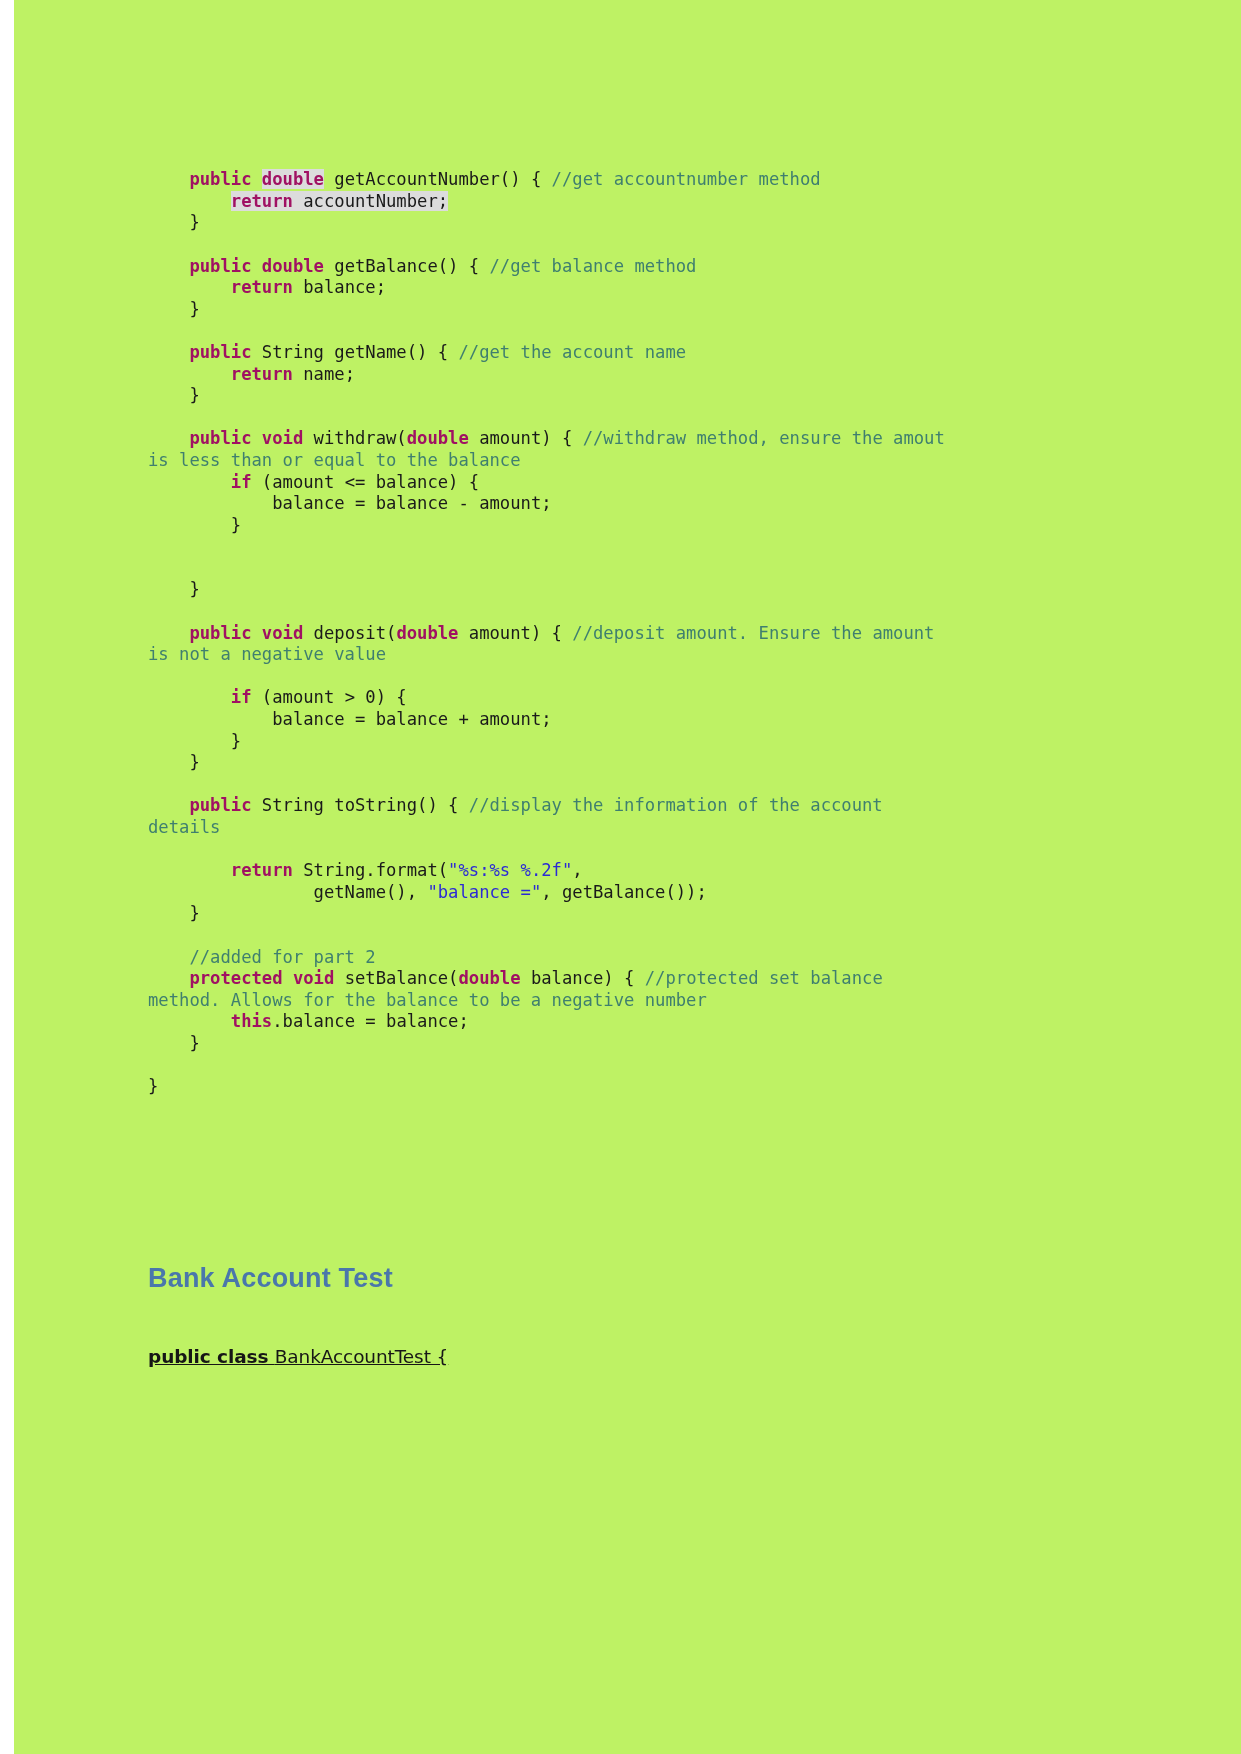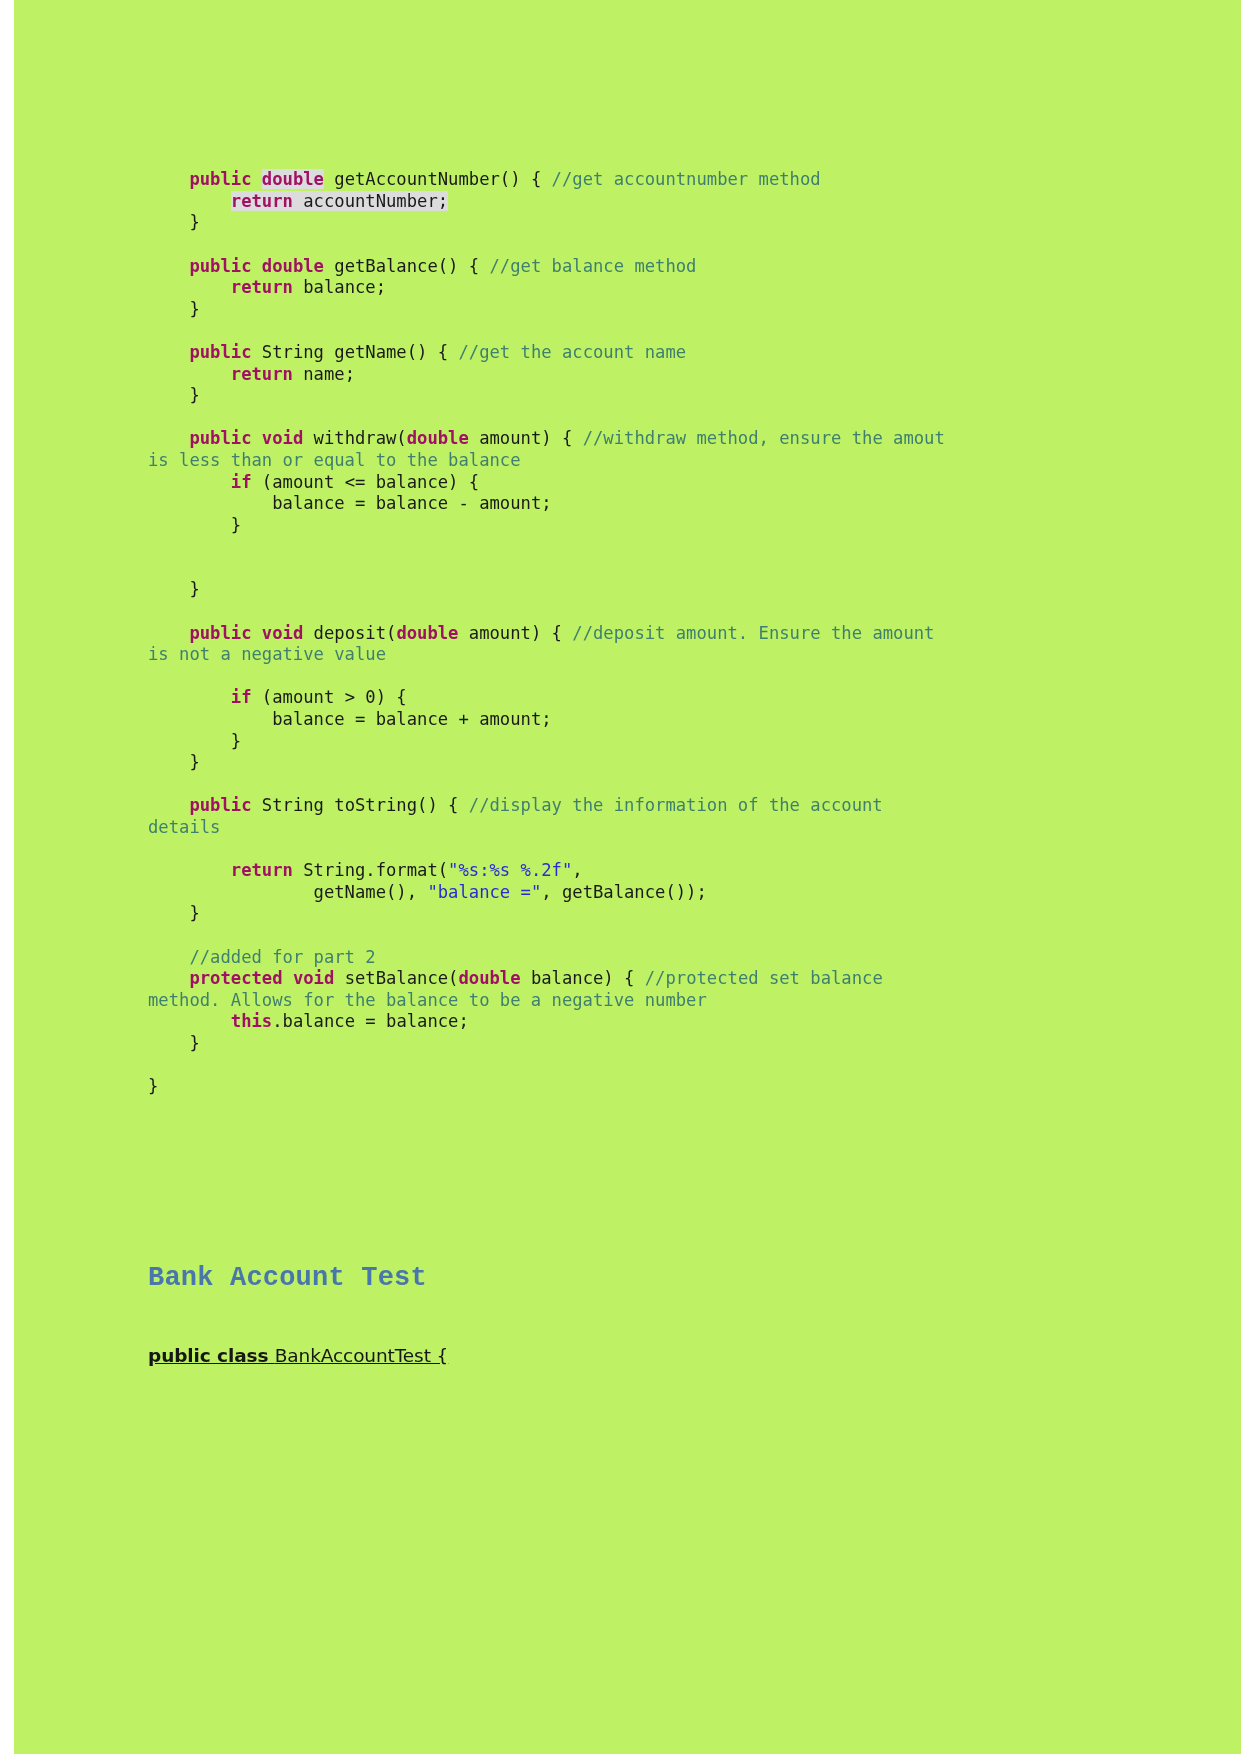--- a/index.html
+++ b/index.html
@@ -45,21 +45,21 @@
     white-space: pre-wrap;
   }
   .kw   { color: #a01163; font-weight: bold; }
   .cmt  { color: #3f7f6f; }
   .str  { color: #2b2bd4; }
   .plain{ color: #1a1a1a; }
   .hl   { background: #dcdcdc; }
 
   
   .heading {
-    font-family: Liberation Mono, monospace;
+    font-family: Liberation Sans, sans-serif;
     font-size: 27px;
     font-weight: bold;
     color: #4a77ab;
     letter-spacing: 0.2px;
   }
 
   
   .docpara {
     font-family: "DejaVu Sans", "Liberation Sans", sans-serif;
     font-size: 18.5px;

